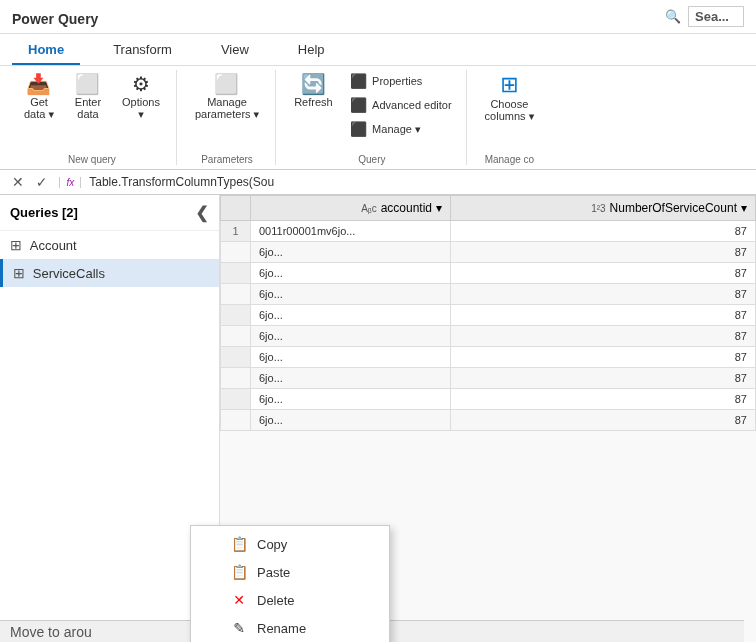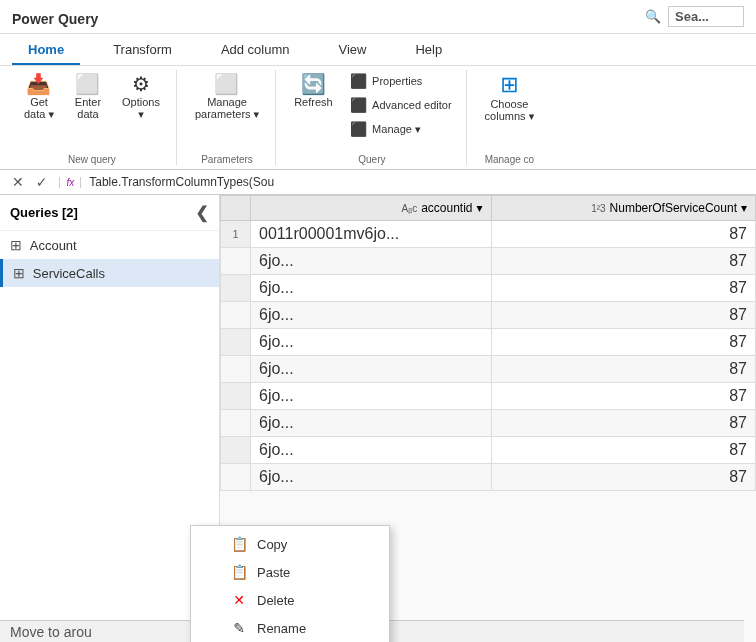--- a/index.html
+++ b/index.html
@@ -23,21 +23,21 @@
       gap: 6px;
       color: #555;
       font-size: 13px;
     }
     .search-box {
       display: flex;
       align-items: center;
       border: 1px solid #ccc;
       padding: 2px 6px;
       background: #fff;
-      width: 76px;
+      width: 56px;
     }
 
     
     .ribbon-tabs {
       background: #fff;
       display: flex;
       gap: 17px;
       padding: 0 12px;
       border-bottom: 1px solid #ddd;
     }
@@ -254,21 +254,21 @@
     }
     .data-table th .col-type {
       font-size: 10px;
       color: #555;
     }
     .data-table td {
       border: 1px solid #ddd;
       padding: 4px 8px;
       background: #fff;
       color: #333;
-      font-size: 16px;
+      font-size: 11px;
     }
     .data-table tr:nth-child(even) td { background: #f7f7f7; }
     .data-table .row-num {
       background: #eee;
       color: #666;
       font-size: 11px;
       width: 30px;
       text-align: center;
     }
 
@@ -297,21 +297,20 @@
     <span>🔍</span>
     <div class="search-box">
       <span>Sea...</span>
     </div>
   </div>
 </div>
 
 <div class="ribbon-tabs">
   <div class="ribbon-tab active">Home</div>
   <div class="ribbon-tab">Transform</div>
-  <div class="ribbon-tab">Add column</div>
   <div class="ribbon-tab">View</div>
   <div class="ribbon-tab">Help</div>
 </div>
 
 <div class="ribbon">
 
   <div class="ribbon-group">
     <div class="ribbon-group-items">
       <div class="ribbon-btn">
         <span class="icon">📥</span>

